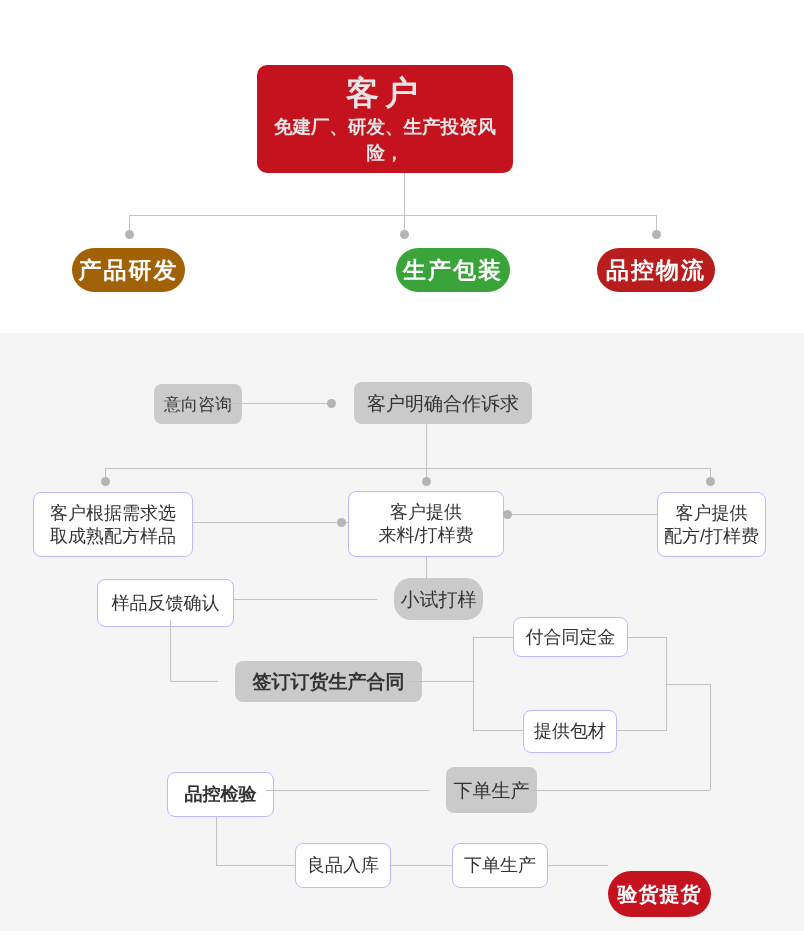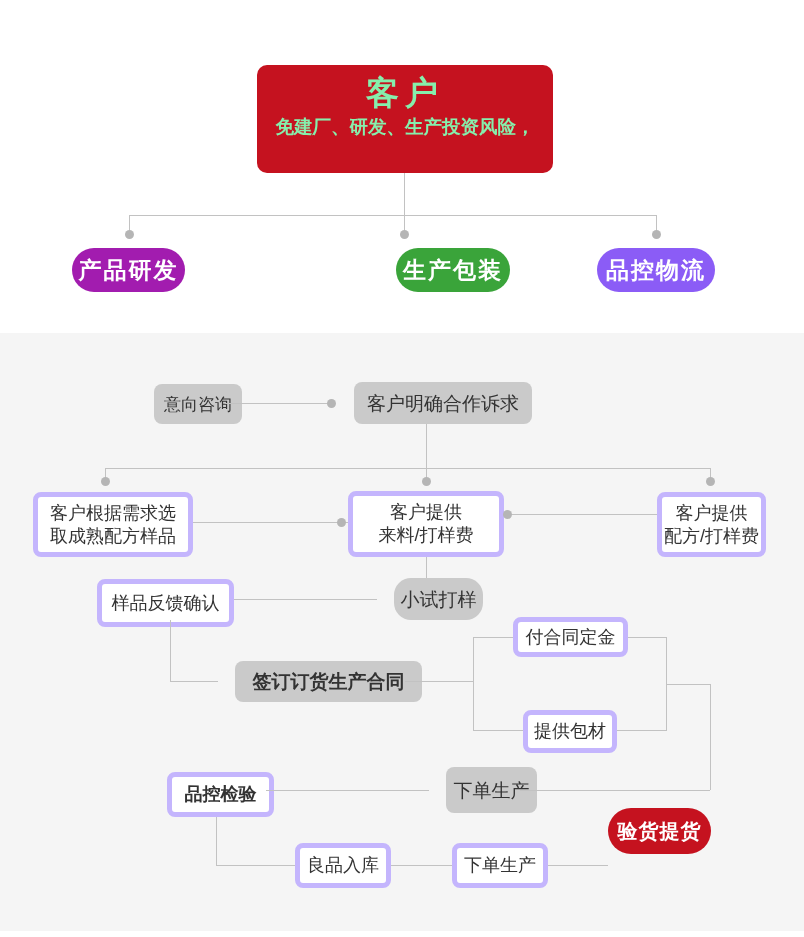--- a/index.html
+++ b/index.html
@@ -4,48 +4,48 @@
 <style>
   html,body{margin:0;padding:0;}
   body{
     width:804px;height:937px;position:relative;background:#ffffff;
     font-family:"Liberation Sans","DejaVu Sans",sans-serif;
     overflow:hidden;
   }
   .abs{position:absolute;}
   
   .root-box{
-    left:257px;top:65px;width:296px;height:108px;
-    background:#c5121f;border-radius:10px;color:#86efac;text-align:center;
+    left:257px;top:65px;width:256px;height:108px;
+    background:#c5121f;border-radius:10px;color:#e5e5e5;text-align:center;
     font-family:"Liberation Serif","DejaVu Serif",serif;font-weight:bold;
   }
   .root-title{font-size:33px;letter-spacing:6px;margin-top:10px;line-height:36px;}
   .root-desc{font-size:18.5px;line-height:26px;margin-top:3px;}
   .pill{
     top:248px;height:44px;border-radius:22px;color:#fff;
     font-family:"Liberation Serif","DejaVu Serif",serif;font-weight:bold;
     font-size:23px;display:flex;align-items:center;justify-content:center;
     letter-spacing:2px;
   }
-  .pill-yellow{left:72px;width:113px;background:#a21caf;}
+  .pill-yellow{left:72px;width:113px;background:#a16207;}
   .pill-green{left:352px;width:114px;background:#3aa43a;margin-left:44px;}
-  .pill-purple{left:597px;width:118px;background:#8b5cf6;}
+  .pill-purple{left:597px;width:118px;background:#b91c1c;}
   
   .band{left:0;top:333px;width:804px;height:598px;background:#f5f5f5;}
   
   .hl{height:1px;background:#c2c2c2;}
   .vl{width:1px;background:#c2c2c2;}
   .dot{width:9px;height:9px;border-radius:50%;background:#b5b5b5;}
   
   .fbox{
     display:flex;align-items:center;justify-content:center;text-align:center;
     border-radius:8px;color:#333;font-size:17px;line-height:23px;
   }
   .fgray{background:#cacaca;margin-left:17px;}
-  .fwhite{background:#ffffff;border:5px solid #c4b5fd;box-sizing:border-box;}
+  .fwhite{background:#ffffff;border:1px solid #c4b5fd;box-sizing:border-box;}
   .fred{
     background:#c5121f;color:#fff;font-weight:bold;font-size:20px;
     border-radius:23px;letter-spacing:1px;
   }
   .fs18{font-size:18px;}
   .fs19{font-size:19px;}
 </style>
 </head>
 <body>
 
@@ -147,15 +147,15 @@
 <div class="abs vl" style="left:216px;top:817px;height:48px;"></div>
 <div class="abs hl" style="left:216px;top:865px;width:79px;"></div>
 <div class="abs fbox fwhite fs18" style="left:295px;top:843px;width:96px;height:45px;">
   <span>良品入库</span>
 </div>
 <div class="abs hl" style="left:391px;top:865px;width:61px;"></div>
 <div class="abs fbox fwhite fs18" style="left:452px;top:843px;width:96px;height:45px;">
   <span>下单生产</span>
 </div>
 <div class="abs hl" style="left:548px;top:865px;width:60px;"></div>
-<div class="abs fbox fred" style="left:608px;top:808px;width:103px;height:46px;">
+<div class="abs fbox fred" style="left:608px;top:871px;width:103px;height:46px;">
   <span>验货提货</span>
 </div>
 
 </body></html>

